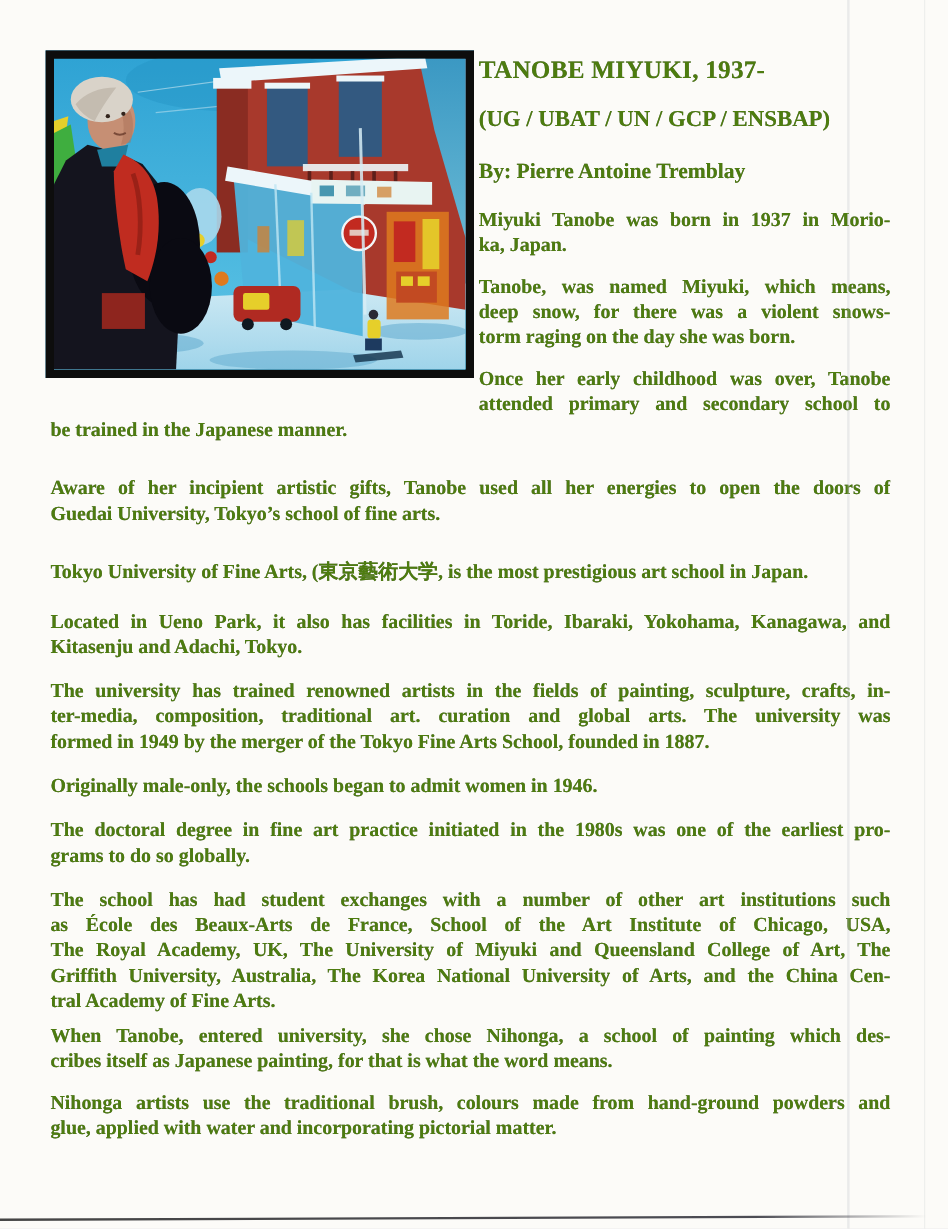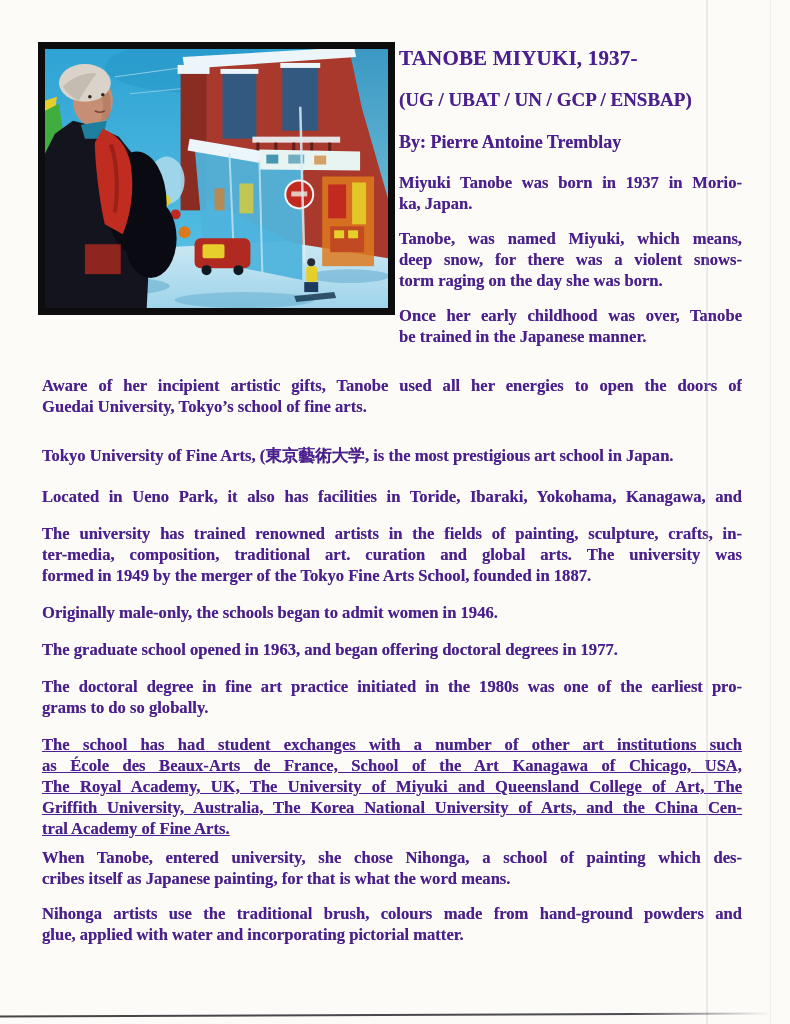--- a/index.html
+++ b/index.html
@@ -5,41 +5,41 @@
 <style>
   html,body{margin:0;padding:0;background:#e8e8e8;}
   .page{
     position:relative;
     width:790px;height:1024px;
     margin:0 auto;
     background:#fcfbf8;
     overflow:hidden;
     font-family:"Liberation Serif","DejaVu Serif",serif;
     font-weight:700;
-    color:#4c1d95;
+    color:#4d7c0f;
     text-shadow:0 0 .4px rgba(20,20,20,.55);
   }
   .flow{padding:40px 48px 0 42px;}
   .photo-frame{
     float:left;
     width:343px;height:259px;
     border:7px solid #0d0d0d;
     margin:2px 4px 29px -4px;
     background:#2fa3d4;
   }
   .photo-frame svg{display:block;}
   .h-title{font-size:21px;line-height:24px;margin:6px 0 18px;letter-spacing:.2px;}
   .h-sub{font-size:19px;line-height:24px;margin:0 0 18px;}
   .h-by{font-size:18px;line-height:24px;margin:0 0 18px;}
   .para{margin:0 0 15px;font-size:16.6px;}
   .para .ln,.para .ln-last{height:21px;line-height:21px;overflow:hidden;}
   .para .ln{text-align:justify;}
   .para .ln::after{content:"";display:inline-block;width:100%;height:0;}
   .mb14{margin-bottom:14px;} .mb15{margin-bottom:1px;} .mb16{margin-bottom:16px;}
-  .mb20{margin-bottom:20px;margin-top:28px;} .mb8{margin-bottom:8px;text-decoration:underline;} .mb0{margin-bottom:16px;}
+  .mb20{margin-bottom:20px;margin-top:28px;} .mb8{margin-bottom:8px;} .mb0{margin-bottom:16px;}
   .scan-streak-a{position:absolute;top:0;bottom:0;left:706px;width:2px;background:rgba(185,190,198,.28);}
   .scan-streak-b{position:absolute;top:0;bottom:0;left:770px;width:1px;background:rgba(190,195,202,.22);}
   .scan-line-bottom{
     position:absolute;left:0;top:1014px;width:788px;height:2px;
     background:linear-gradient(to right,#454545 0%,#4c4c54 80%,rgba(80,80,90,0) 98%);
     transform:rotate(-.22deg);
   }
 </style>
 </head>
 <body>
@@ -170,50 +170,49 @@
         <div class="ln">Miyuki Tanobe was born in 1937 in Morio-</div>
         <div class="ln-last">ka, Japan.</div>
       </div>
     <div class="para mb14">
         <div class="ln">Tanobe, was named Miyuki, which means,</div>
         <div class="ln">deep snow, for there was a violent snows-</div>
         <div class="ln-last">torm raging on the day she was born.</div>
       </div>
     <div class="para mb15">
         <div class="ln">Once her early childhood was over, Tanobe</div>
+        <div class="ln">attended primary and secondary school to</div>
         <div class="ln-last">be trained in the Japanese manner.</div>
       </div>
     <div class="para mb20">
         <div class="ln">Aware of her incipient artistic gifts, Tanobe used all her energies to open the doors of</div>
         <div class="ln-last">Guedai University, Tokyo’s school of fine arts.</div>
       </div>
     <div class="para mb20">
         <div class="ln-last">Tokyo University of Fine Arts, (東京藝術大学, is the most prestigious art school in Japan.</div>
       </div>
     <div class="para mb16">
         <div class="ln">Located in Ueno Park, it also has facilities in Toride, Ibaraki, Yokohama, Kanagawa, and</div>
+        <div class="ln-last">Kitasenju and Adachi, Tokyo.</div>
       </div>
     <div class="para mb16">
         <div class="ln">The university has trained renowned artists in the fields of painting, sculpture, crafts, in-</div>
         <div class="ln">ter-media, composition, traditional art. curation and global arts. The university was</div>
         <div class="ln-last">formed in 1949 by the merger of the Tokyo Fine Arts School, founded in 1887.</div>
       </div>
     <div class="para mb16">
         <div class="ln-last">Originally male-only, the schools began to admit women in 1946.</div>
       </div>
     <div class="para mb16">
-        <div class="ln-last">The graduate school opened in 1963, and began offering doctoral degrees in 1977.</div>
-      </div>
-    <div class="para mb16">
         <div class="ln">The doctoral degree in fine art practice initiated in the 1980s was one of the earliest pro-</div>
         <div class="ln-last">grams to do so globally.</div>
       </div>
     <div class="para mb8">
         <div class="ln">The school has had student exchanges with a number of other art institutions such</div>
-        <div class="ln">as École des Beaux-Arts de France, School of the Art Kanagawa of Chicago, USA,</div>
+        <div class="ln">as École des Beaux-Arts de France, School of the Art Institute of Chicago, USA,</div>
         <div class="ln">The Royal Academy, UK, The University of Miyuki and Queensland College of Art, The</div>
         <div class="ln">Griffith University, Australia, The Korea National University of Arts, and the China Cen-</div>
         <div class="ln-last">tral Academy of Fine Arts.</div>
       </div>
     <div class="para mb14">
         <div class="ln">When Tanobe, entered university, she chose Nihonga, a school of painting which des-</div>
         <div class="ln-last">cribes itself as Japanese painting, for that is what the word means.</div>
       </div>
     <div class="para mb0">
         <div class="ln">Nihonga artists use the traditional brush, colours made from hand-ground powders and</div>

